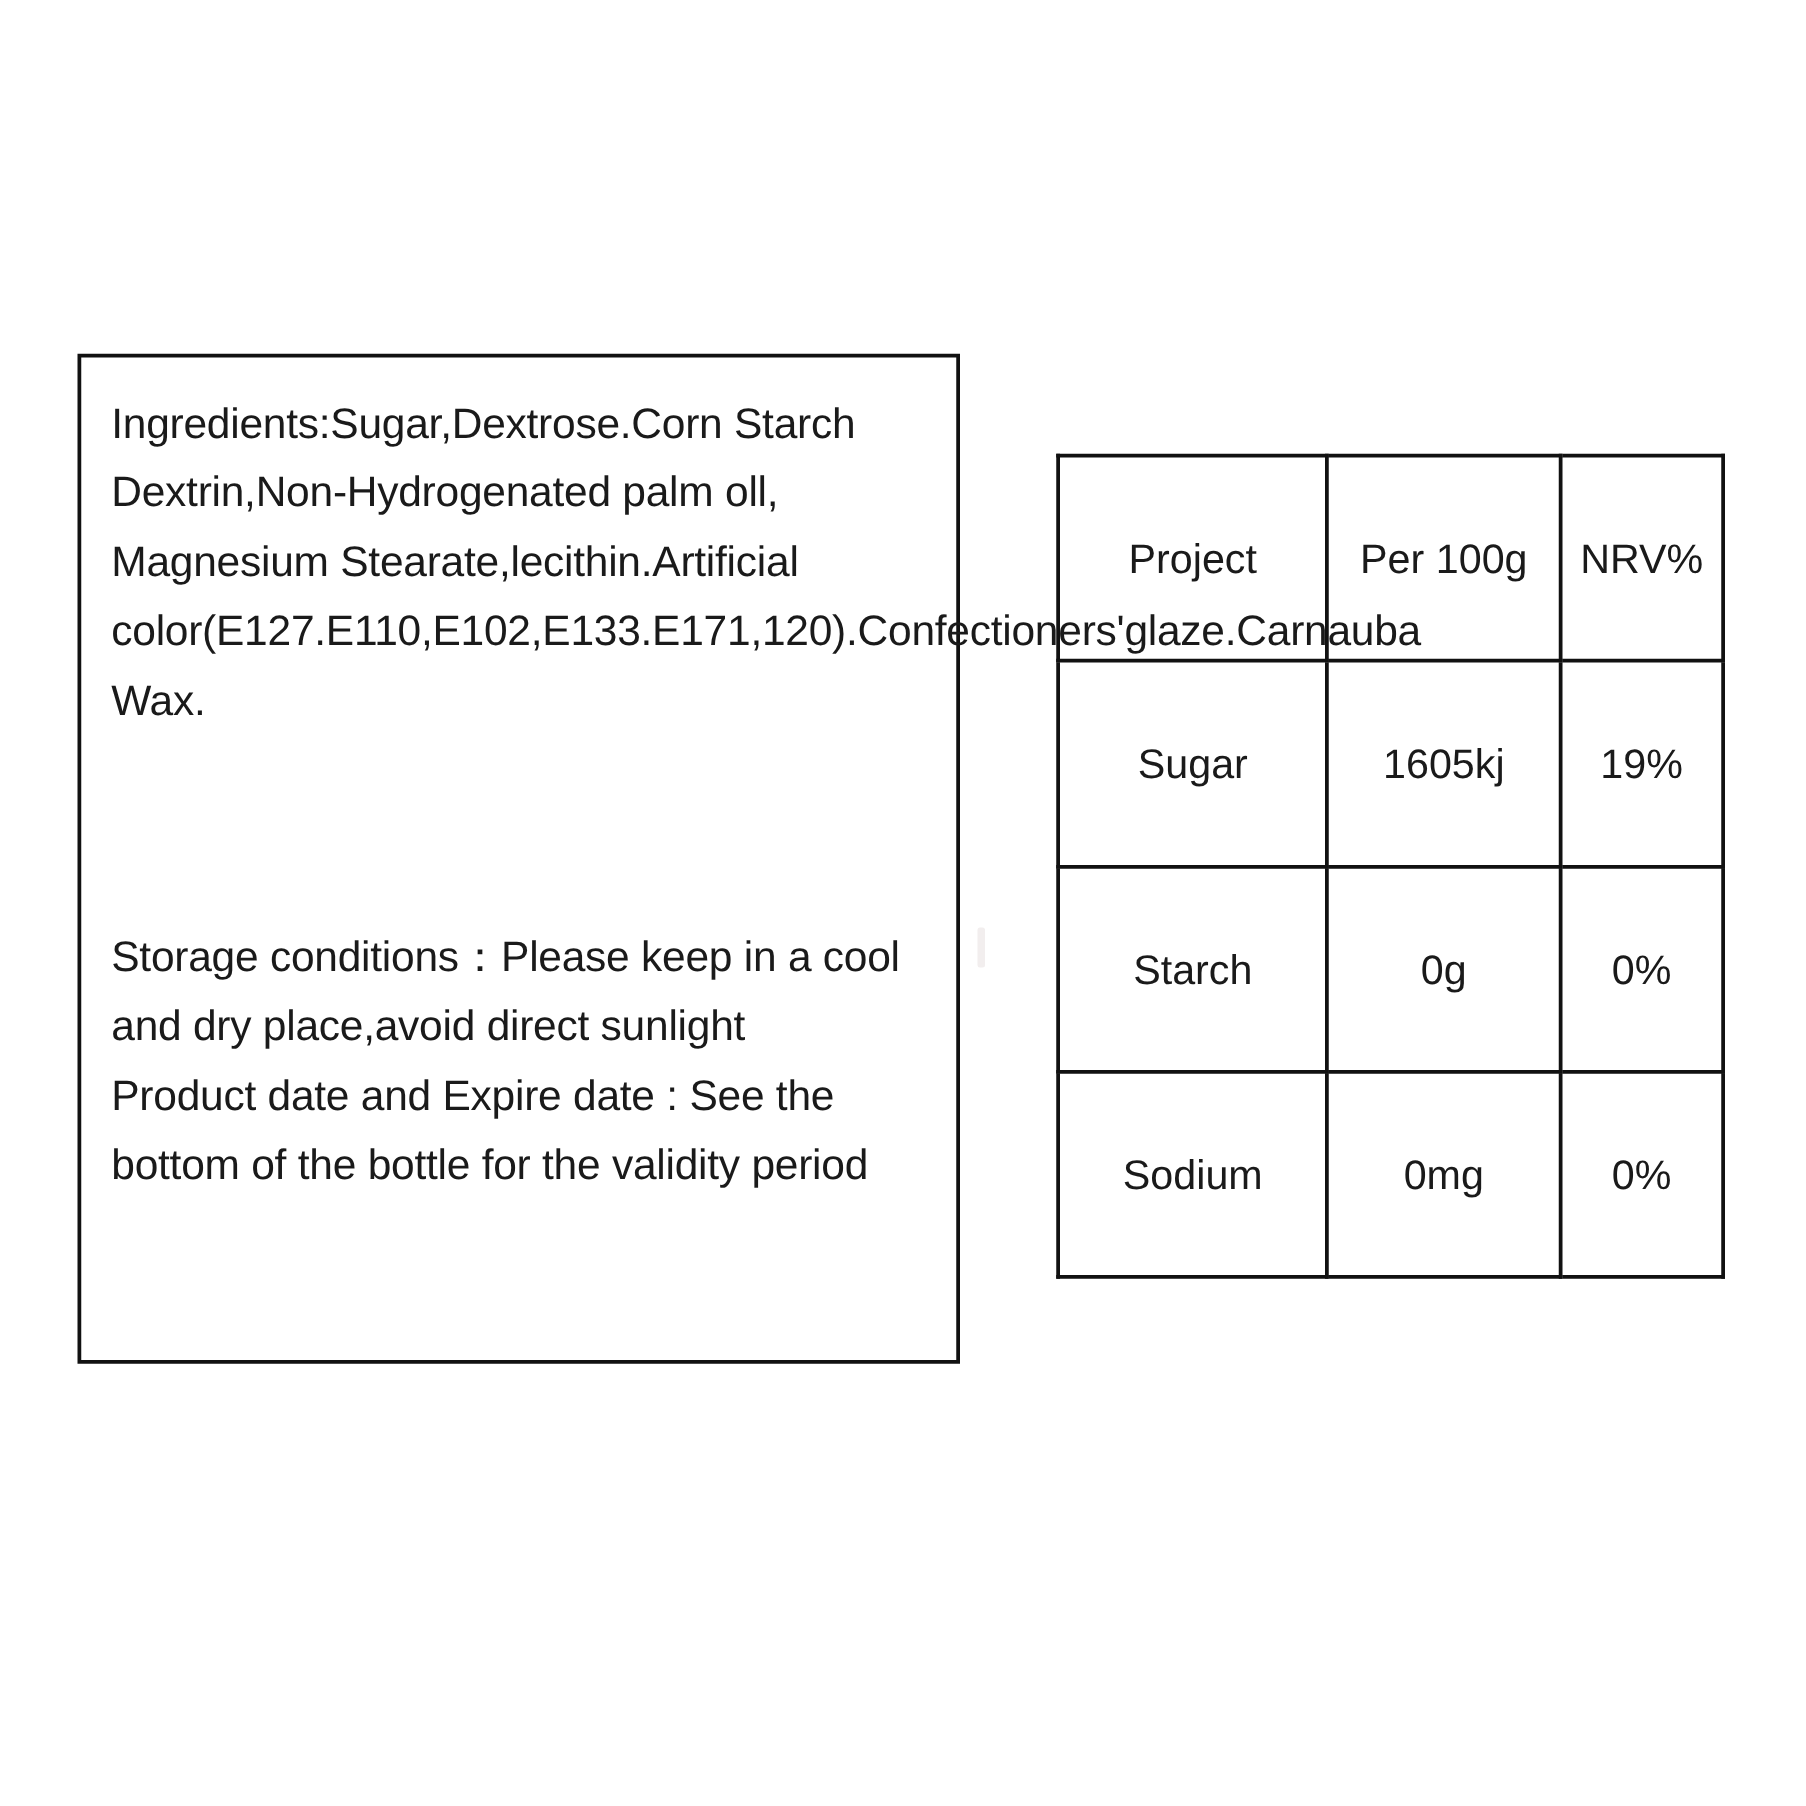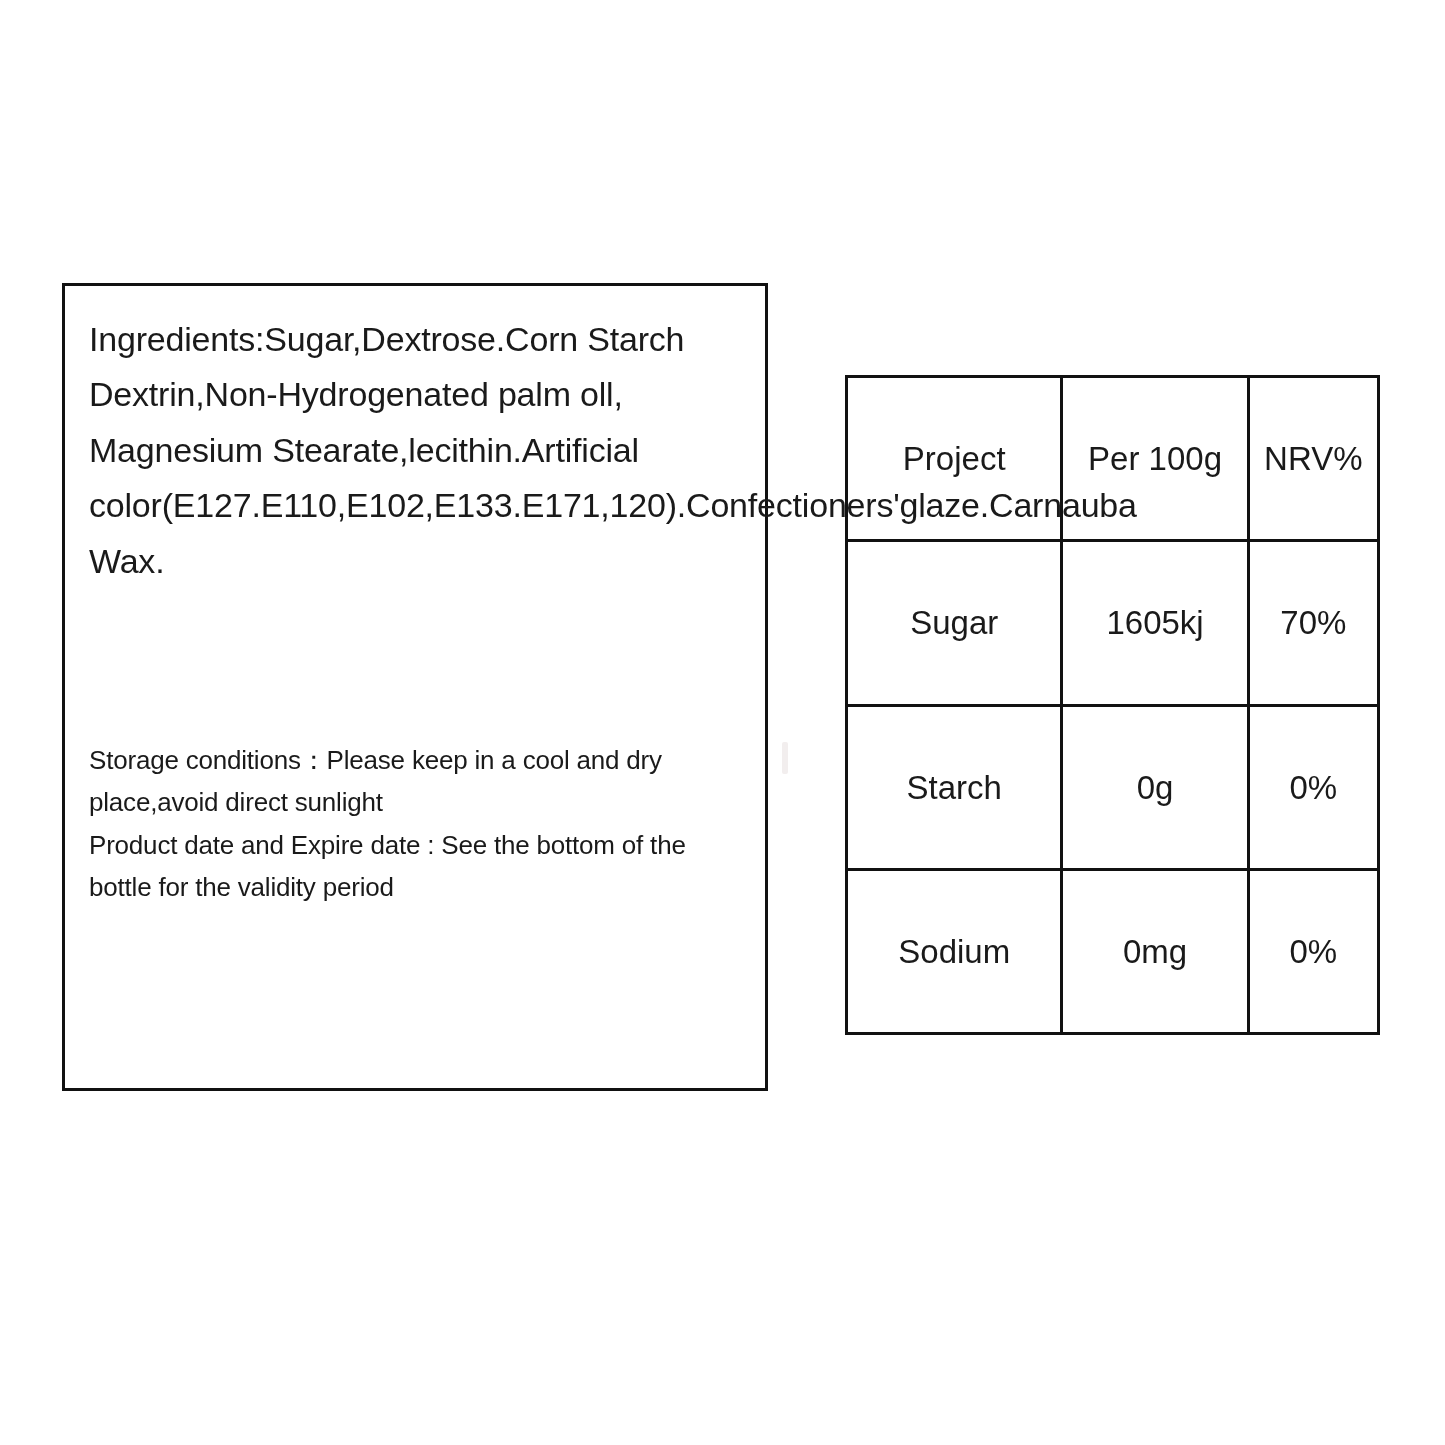--- a/index.html
+++ b/index.html
@@ -38,35 +38,34 @@
     margin: 0;
     white-space: pre-line;
   }
   #ingredients-text {
     margin-bottom: 0;
   }
   #storage-block {
     margin-top: 150px;
   }
   .storage-line {
-    font-size: 26px;
+    font-size: 34px;
     line-height: 1.63;
     letter-spacing: -0.2px;
     margin: 0;
     white-space: pre-line;
   }
 
   
   #nutrition-table-wrap {
     position: absolute;
     left: 845px;
     top: 363px;
     width: 535px;
     height: 660px;
-    margin-top: 12px;
   }
   table#nutrition-table {
     border-collapse: collapse;
     width: 100%;
     height: 100%;
     table-layout: fixed;
   }
   table#nutrition-table td {
     border: 3px solid #111111;
     text-align: center;
@@ -122,21 +121,21 @@
     </colgroup>
     <tbody>
       <tr>
         <td>Project</td>
         <td>Per 100g</td>
         <td>NRV%</td>
       </tr>
       <tr>
         <td>Sugar</td>
         <td>1605kj</td>
-        <td>70%</td>
+        <td>19%</td>
       </tr>
       <tr>
         <td>Starch</td>
         <td>0g</td>
         <td>0%</td>
       </tr>
       <tr>
         <td>Sodium</td>
         <td>0mg</td>
         <td>0%</td>

